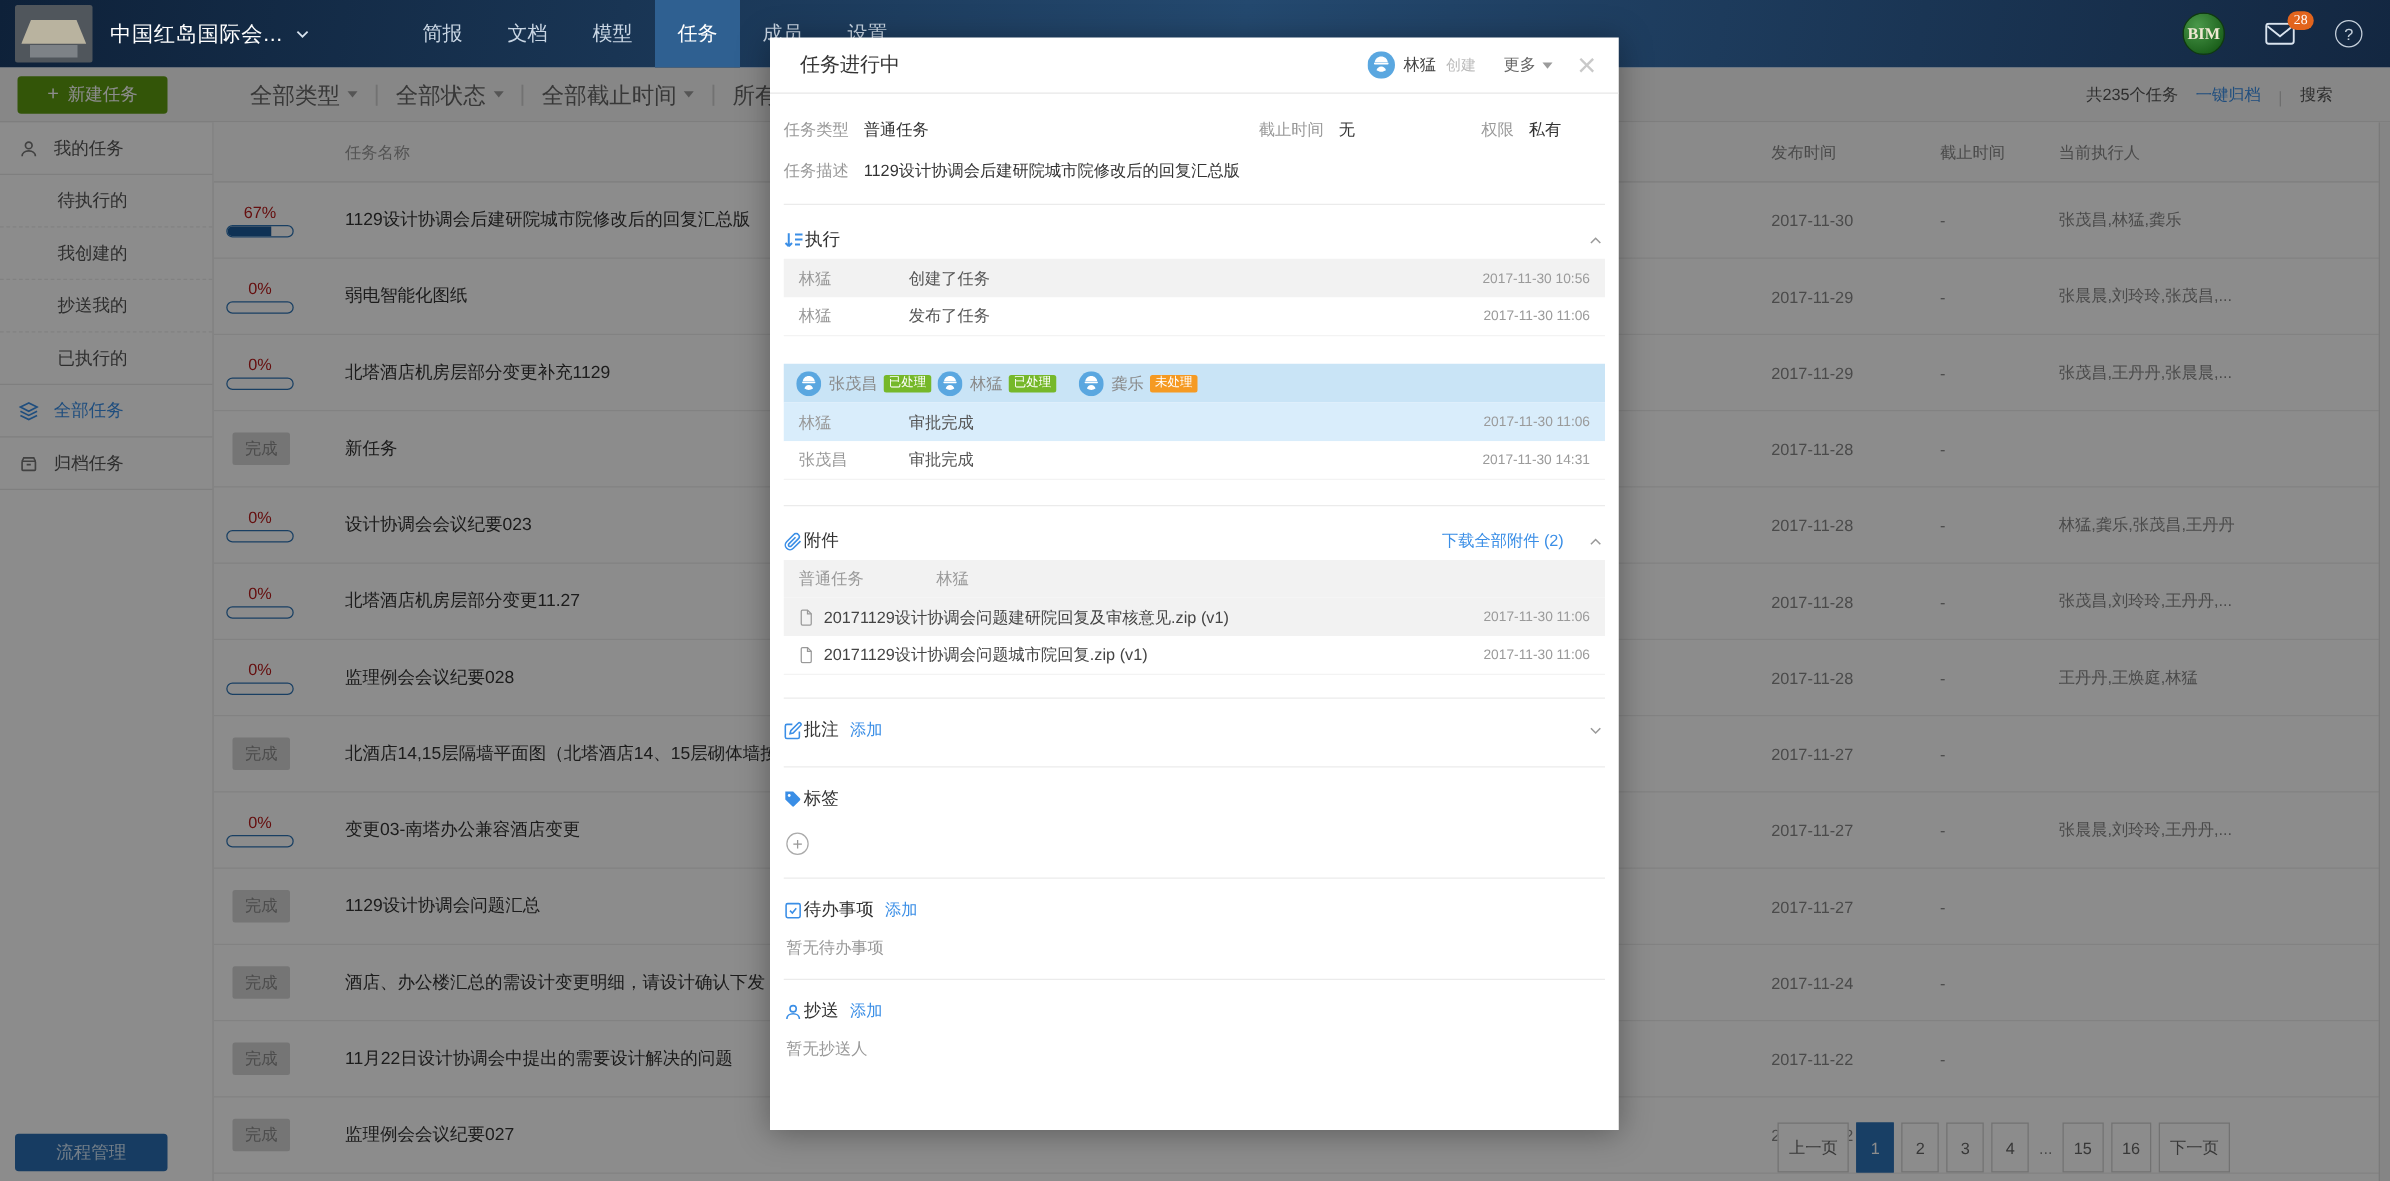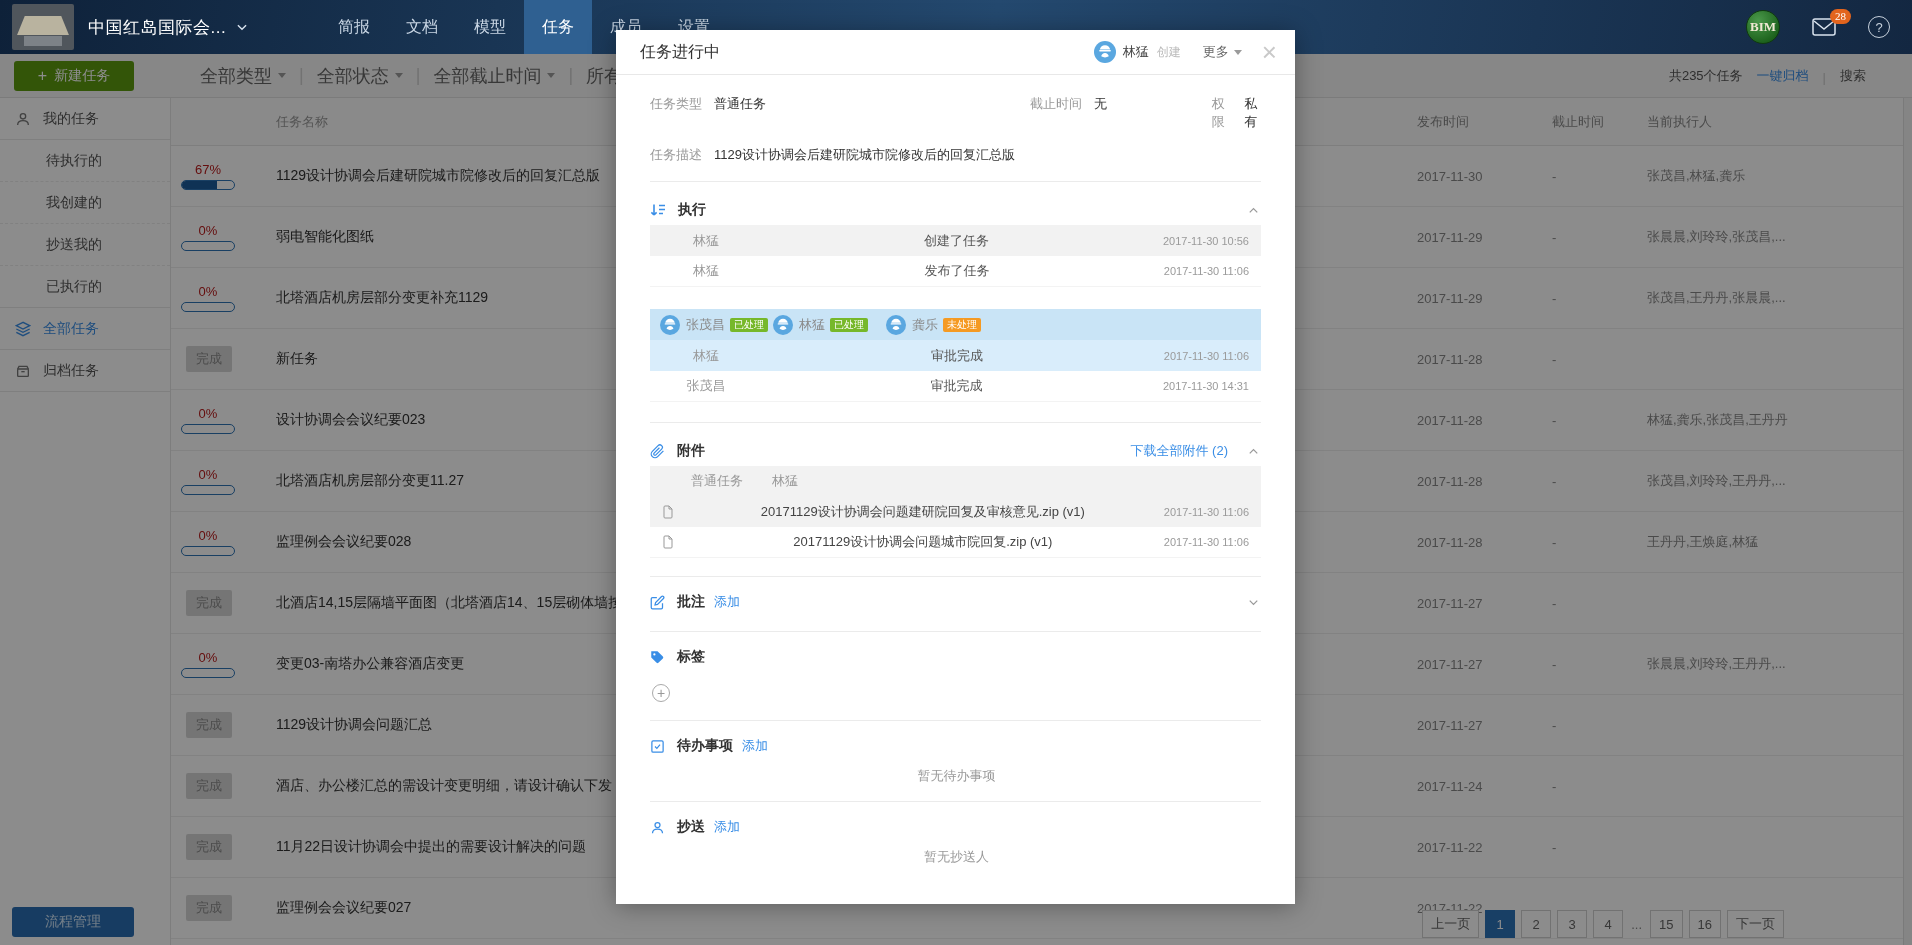--- a/index.html
+++ b/index.html
@@ -64,45 +64,45 @@
   .cell-dl { width:95px; flex:none; color:#888; font-size:13px; }
   .cell-exec { width:265px; flex:none; color:#888; font-size:13px; white-space:nowrap; overflow:hidden; padding-right:6px; }
   .prog { width:58px; display:flex; flex-direction:column; align-items:center; gap:3px; }
   .prog-label { color:#b91c1c; font-size:13px; }
   .prog-track { width:54px; height:10px; border:1px solid #2e74b5; border-radius:6px; overflow:hidden; background:#fff; }
   .prog-fill { height:100%; background:#1c5c9c; }
   .done-badge { width:46px; height:26px; margin-left:7px; background:#d6d6d6; border-radius:2px;
     color:#8a8a8a; font-size:13px; display:flex; align-items:center; justify-content:center; }
   .scroll-strip { position:absolute; top:0; right:0; bottom:0; width:9px; background:#f2f2f2; border-left:1px solid #dedede; }
   .pagination { position:absolute; right:128px; bottom:7px; display:flex; align-items:center; gap:6px; }
-  .page-btn { min-width:30px; height:28px; padding:0 8px; border:1px solid #cfcfcf; background:#fff; color:#666;
+  .page-btn { min-width:30px; height:40px; padding:0 8px; border:1px solid #cfcfcf; background:#fff; color:#666;
     font-size:13px; display:flex; align-items:center; justify-content:center; cursor:pointer; }
   .page-btn.active { background:#2d73b8; border-color:#2d73b8; color:#fff; }
   .page-ellipsis { color:#888; font-size:13px; padding:0 2px; }
   
   .overlay { position:absolute; top:54px; left:0; right:0; bottom:0; background:rgba(0,0,0,.45); z-index:40; }
   .modal { position:absolute; left:616px; top:30px; width:679px; height:874px; background:#fff; z-index:50;
     box-shadow:0 2px 24px rgba(0,0,0,.35); }
   .modal-head { height:45px; display:flex; align-items:center; padding:0 18px 0 24px; border-bottom:1px solid #e8e8e8; }
   .modal-title { font-size:16px; color:#333; }
   .modal-head-right { margin-left:auto; display:flex; align-items:center; }
   .creator-name { color:#444; font-size:13px; margin-left:7px; }
   .creator-role { color:#bbb; font-size:12px; margin-left:8px; }
   .more-btn { color:#666; font-size:13px; margin-left:22px; display:flex; align-items:center; cursor:pointer; }
   .close-btn { color:#c9c9c9; font-size:26px; line-height:20px; margin-left:20px; cursor:pointer; font-weight:300; }
-  .modal-body { padding:0 34px;text-align:center; }
+  .modal-body { padding:0 11px; }
   .info-row { display:flex; margin-top:20px; font-size:13px; align-items:baseline; }
   .ilabel { color:#999; margin-right:12px; }
   .ival { color:#333; }
   .icol1 { width:380px; display:flex; align-items:baseline; }
   .icol2 { width:178px; display:flex; align-items:baseline; }
   .icol3 { flex:1; display:flex; align-items:baseline; }
   .desc-row { display:flex; margin-top:15px; padding-bottom:17px; font-size:13px; border-bottom:1px solid #ebebeb; }
   .sec-head { display:flex; align-items:center; height:30px; margin-top:13px; }
-  .sec-title { font-size:14px; color:#333; font-weight:bold; margin-left:12px; }
+  .sec-title { font-size:14px; color:#333; font-weight:normal; margin-left:1px; }
   .sec-add { color:#3a8ee6; font-size:13px; margin-left:9px; cursor:pointer; }
   .sec-right { margin-left:auto; display:flex; align-items:center; gap:18px; }
   .sec-divider { border-bottom:1px solid #ebebeb; }
   .evt-row { height:31px; display:flex; align-items:center; padding:0 12px; font-size:13px; }
   .bg-gray { background:#f2f2f2; }
   .bg-white { background:#fff; border-bottom:1px solid #f3f3f3; }
   .evt-user { width:88px; color:#999; flex:none; }
   .evt-action { flex:1; color:#555; }
   .evt-time { color:#9a9a9a; font-size:11px; }
   .evt-gap { height:22px; }

